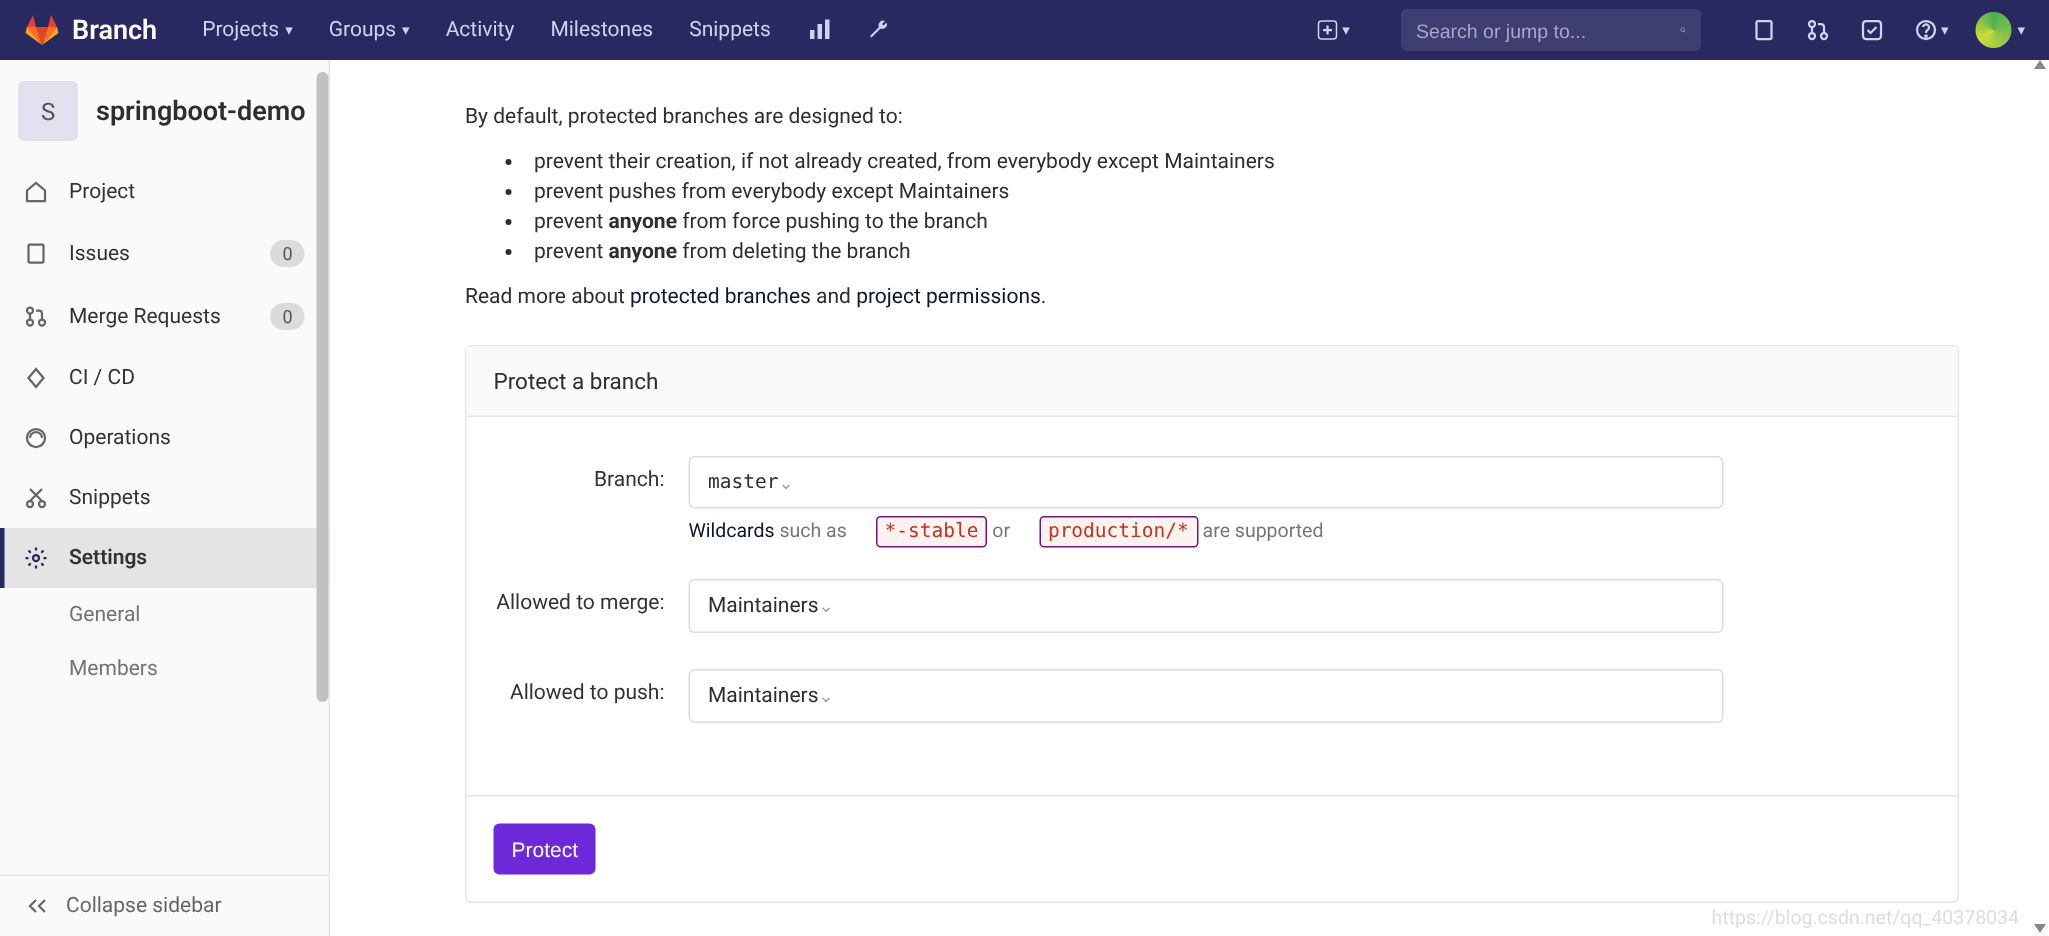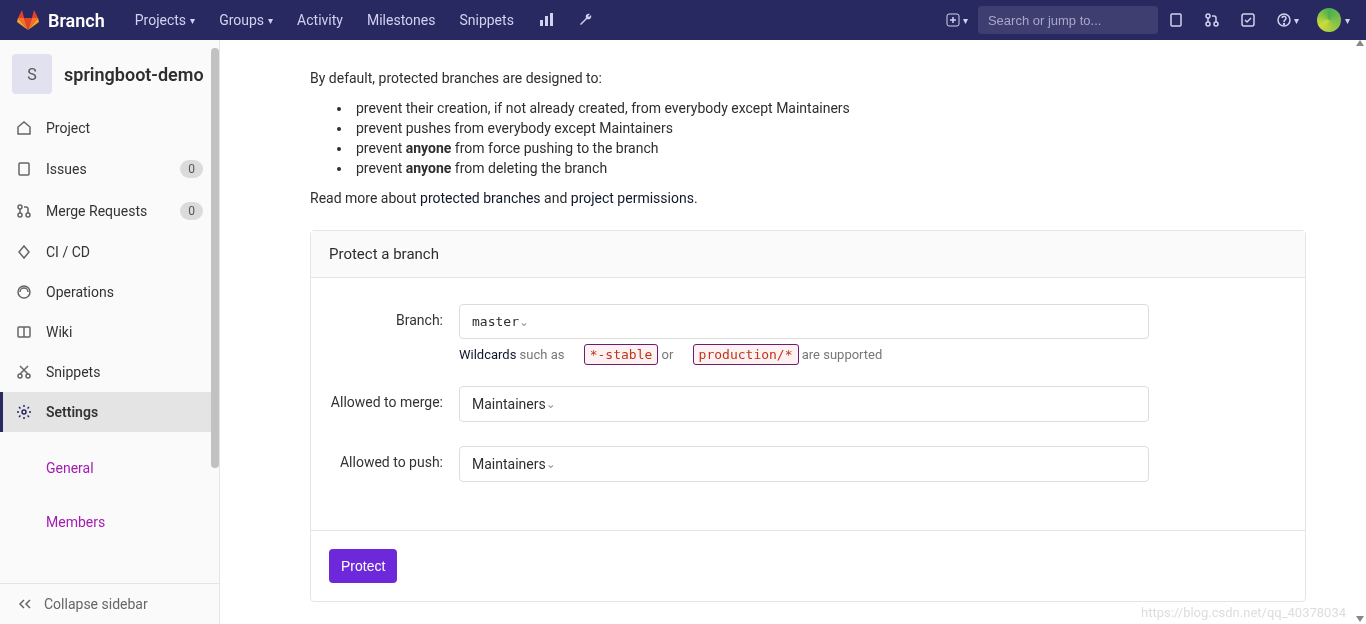--- a/index.html
+++ b/index.html
@@ -9,38 +9,38 @@
 .topnav { background: #292961; height: 40px; display: flex; align-items: center; padding: 0 16px; color: #fff; }
 .logo { display: flex; align-items: center; gap: 8px; margin-right: 20px; }
 .logo-icon { width: 24px; height: 24px; }
 .logo-text { font-weight: 600; font-size: 18px; }
 .nav-items { display: flex; align-items: center; gap: 4px; }
 .nav-item { color: #d1d1f0; padding: 8px 10px; cursor: pointer; display: flex; align-items: center; gap: 4px; font-size: 14px; }
 .chevron { font-size: 10px; }
 .nav-spacer { flex: 1; }
 .nav-icon { color: #d1d1f0; padding: 8px 10px; cursor: pointer; display: flex; align-items: center; }
 .nav-icon svg { width: 16px; height: 16px; }
-.search-box { background: rgba(255,255,255,0.1); border-radius: 4px; display: flex; align-items: center; padding: 0 10px; height: 28px; width: 180px; margin: 0 0; }
+.search-box { background: rgba(255,255,255,0.1); border-radius: 4px; display: flex; align-items: center; padding: 0 10px; height: 28px; width: 200px; margin: 0 24px; }
 .search-box input { background: transparent; border: none; outline: none; color: #fff; flex: 1; font-size: 13px; }
 .search-box input::placeholder { color: #a7a7c9; }
 .avatar { width: 24px; height: 24px; border-radius: 50%; background: conic-gradient(#4caf50, #8bc34a, #cddc39, #4caf50); margin-left: 8px; }
 
 .main-container { display: flex; height: calc(100vh - 40px); }
 
 .sidebar { width: 220px; background: #fafafa; border-right: 1px solid #e5e5e5; display: flex; flex-direction: column; position: relative; }
 .sidebar-scroll { flex: 1; overflow-y: auto; }
 .project-header { display: flex; align-items: center; padding: 14px 12px; gap: 12px; }
 .project-avatar { width: 40px; height: 40px; background: #e1e1f0; color: #555; display: flex; align-items: center; justify-content: center; font-size: 16px; border-radius: 4px; }
 .project-name { font-weight: 600; font-size: 18px; }
 .side-item { display: flex; align-items: center; padding: 12px 16px; gap: 14px; color: #333; cursor: pointer; }
 .side-item.active { background: #e4e4e4; font-weight: 600; border-left: 3px solid #292961; padding-left: 13px; }
 .side-item svg { width: 16px; height: 16px; color: #666; flex-shrink: 0; }
 .side-item.active svg { color: #292961; }
 .side-badge { margin-left: auto; background: #dbdbdb; color: #555; border-radius: 10px; padding: 0 8px; font-size: 12px; height: 18px; display: flex; align-items: center; }
-.side-sub { padding: 10px 16px 10px 46px; color: #a21caf; cursor: pointer; margin-top: 18px; }
+.side-sub { padding: 10px 16px 10px 46px; color: #737373; cursor: pointer; }
 .collapse-bar { padding: 12px 16px; border-top: 1px solid #e5e5e5; display: flex; align-items: center; gap: 12px; color: #666; cursor: pointer; }
 .collapse-bar svg { width: 16px; height: 16px; }
 .scroll-indicator { position: absolute; right: 0; top: 0; width: 10px; height: 100%; }
 .scroll-thumb { position: absolute; right: 0; top: 8px; width: 8px; height: 420px; background: #c1c1c1; border-radius: 4px; }
 
 .content { flex: 1; overflow-y: auto; padding: 30px 60px 30px 90px; position: relative; }
 .intro { margin-bottom: 14px; }
 .intro ul { margin: 14px 0 14px 42px; }
 .intro li { margin: 4px 0; padding-left: 4px; }
 .read-more { margin-bottom: 24px; }
@@ -195,27 +195,20 @@
         </div>
       <div class="side-item">
           <svg viewBox="0 0 16 16" fill="none" stroke="currentColor" stroke-width="1.5">
             <circle cx="8" cy="8" r="6"></circle>
             <path d="M4 8a4 4 0 018 0"></path>
           </svg>
           <span>Operations</span>
         </div>
       <div class="side-item">
           <svg viewBox="0 0 16 16" fill="none" stroke="currentColor" stroke-width="1.5">
-            <rect x="2" y="3" width="12" height="10" rx="1"></rect>
-            <path d="M8 3v10"></path>
-          </svg>
-          <span>Wiki</span>
-        </div>
-      <div class="side-item">
-          <svg viewBox="0 0 16 16" fill="none" stroke="currentColor" stroke-width="1.5">
             <circle cx="4" cy="12" r="2"></circle>
             <circle cx="12" cy="12" r="2"></circle>
             <path d="M4 10L12 2M12 10L4 2"></path>
           </svg>
           <span>Snippets</span>
         </div>
       <div class="side-item active">
           <svg viewBox="0 0 16 16" fill="none" stroke="currentColor" stroke-width="1.5">
             <circle cx="8" cy="8" r="2"></circle>
             <path d="M8 1v2M8 13v2M1 8h2M13 8h2M3 3l1.5 1.5M11.5 11.5L13 13M13 3l-1.5 1.5M4.5 11.5L3 13"></path>

